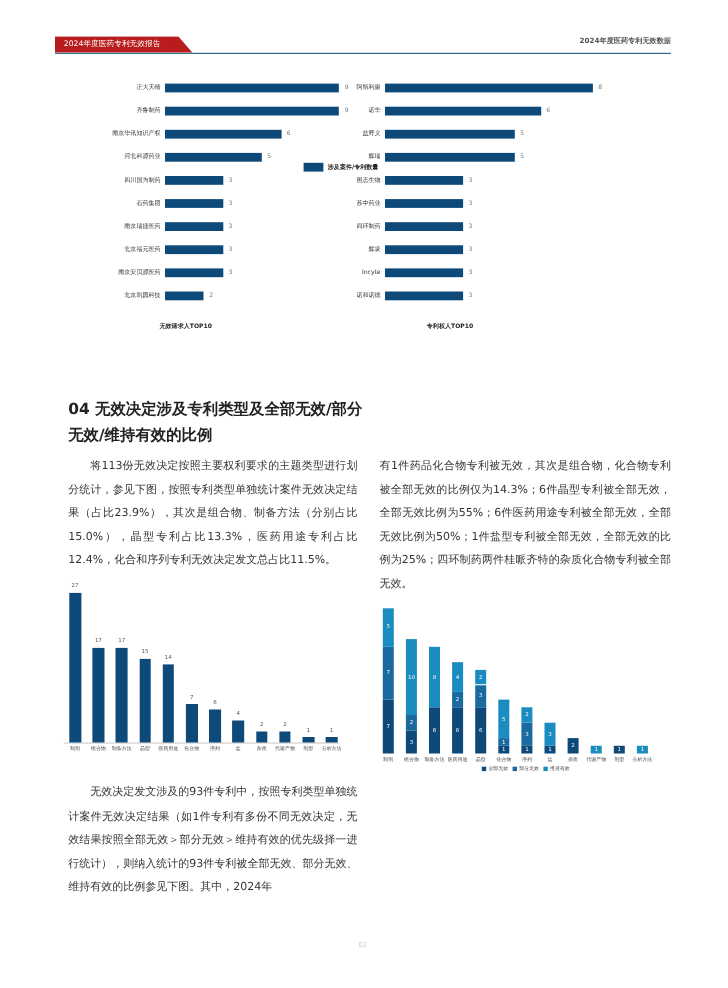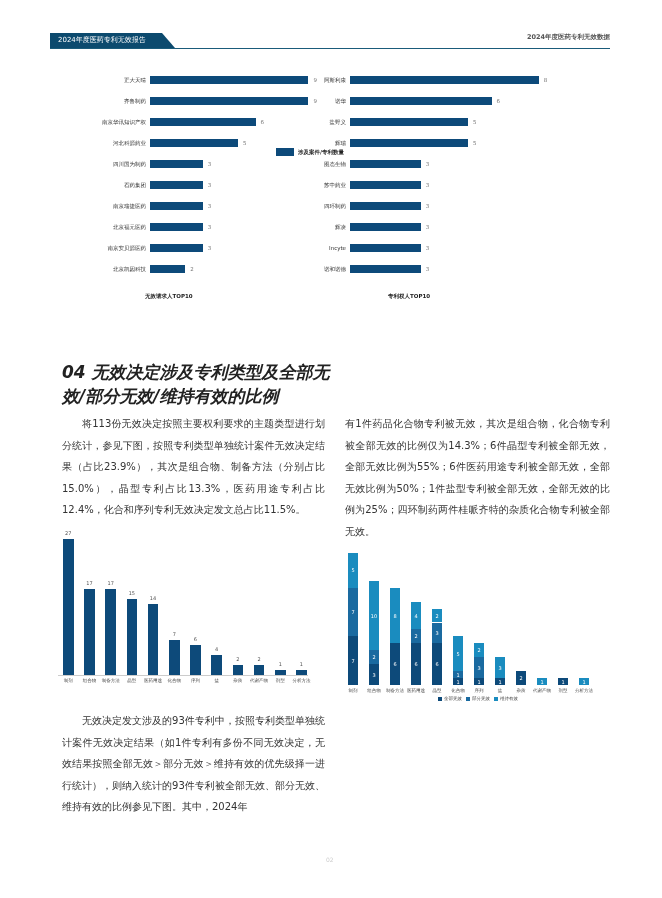--- a/index.html
+++ b/index.html
@@ -1,28 +1,28 @@
 <!DOCTYPE html>
 <html><head>
 <meta charset="utf-8">
 <style>
   html,body{margin:0;padding:0;background:#fff;}
   body{width:662px;height:898px;position:relative;overflow:hidden;font-family:"DejaVu Sans",sans-serif;color:#333;}
   .header-bar{position:absolute;left:50px;top:33px;width:560px;height:15px;border-bottom:1.5px solid #1a5b7a;}
-  .header-tab{position:absolute;left:0;top:0;height:15px;width:125px;background:#0c4a6e;color:#fff;font-size:7px;line-height:15px;padding-left:8px;box-sizing:border-box;clip-path:polygon(0 0,112px 0,125px 15px,0 15px);}
+  .header-tab{position:absolute;left:0;top:0;height:15px;width:125px;background:#b91c1c;color:#fff;font-size:7px;line-height:15px;padding-left:8px;box-sizing:border-box;clip-path:polygon(0 0,112px 0,125px 15px,0 15px);}
   .header-right{position:absolute;right:0;top:0;font-size:6.5px;color:#555;font-weight:bold;}
   .hbar-chart{position:absolute;}
   .hrow{position:absolute;height:10px;}
   .hlabel{position:absolute;right:0;font-size:5.5px;color:#333;text-align:right;white-space:nowrap;line-height:10px;}
   .hbar{position:absolute;height:8px;top:1px;background:#0d4a7a;}
   .hval{position:absolute;font-size:5.5px;color:#777;line-height:10px;}
   .caption{position:absolute;font-size:5.5px;font-weight:bold;color:#222;}
   .legend-box{position:absolute;width:18px;height:8px;background:#0d4a7a;}
   .legend-text{position:absolute;font-size:5.5px;font-weight:bold;color:#222;}
-  .section-title{position:absolute;left:62px;top:360px;width:270px;font-size:17px;font-weight:bold;line-height:24px;color:#222;font-style:italic;}
+  .section-title{position:absolute;left:62px;top:360px;width:270px;font-size:14px;font-weight:bold;line-height:24px;color:#222;}
   .para{position:absolute;font-size:10px;line-height:21.5px;color:#333;text-align:justify;}
   .para p{margin:0;}
   .indent{text-indent:2em;}
   .vchart{position:absolute;}
   .vbar{position:absolute;bottom:0;background:#0d4a7a;}
   .vval{position:absolute;font-size:5px;color:#555;text-align:center;}
   .vlabel{position:absolute;font-size:4.5px;color:#444;text-align:center;white-space:nowrap;}
   .axis{position:absolute;height:1px;background:#ccc;}
   .seg{position:absolute;left:0;width:100%;color:#fff;font-size:5px;display:flex;align-items:center;justify-content:center;}
   .stackbar{position:absolute;}

